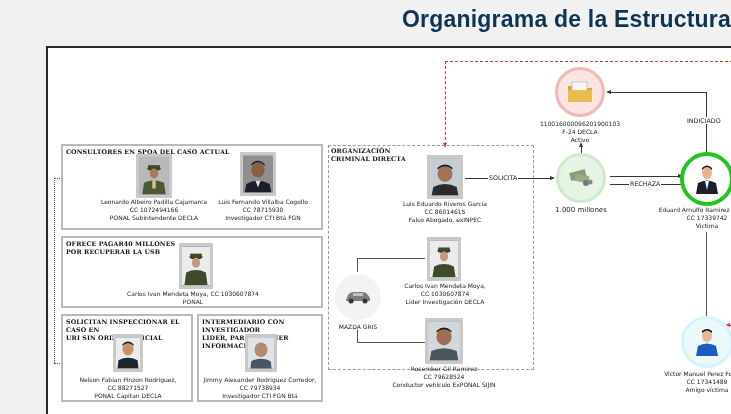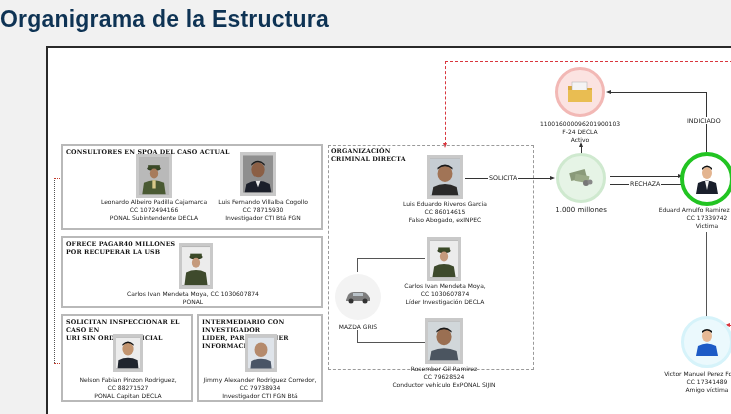--- a/index.html
+++ b/index.html
@@ -3,21 +3,21 @@
 <meta charset="utf-8">
 <style>
   * { box-sizing: border-box; margin: 0; padding: 0; }
   html, body { width: 731px; height: 414px; overflow: hidden; }
   body {
     background: #f1f1f1;
     font-family: "DejaVu Sans", sans-serif;
     position: relative;
   }
   .title {
-    position: absolute; left: 0; top: 6px; width: 731px; text-align: left;
+    position: absolute; left: 0; top: 6px; width: 731px; text-align: right;
     font-family: "Liberation Sans", sans-serif; font-weight: bold;
     font-size: 23px; color: #0e3354; letter-spacing: 0.2px;
   }
   .canvas {
     position: absolute; left: 1px; top: 46px; width: 729px; height: 368px;
     background: #ffffff; border: 2px solid #2a2a2a; border-bottom: none; margin-left: 45px;
   }
   .box {
     position: absolute; border: 2px solid #b9b9b9; background: #fff;
   }

